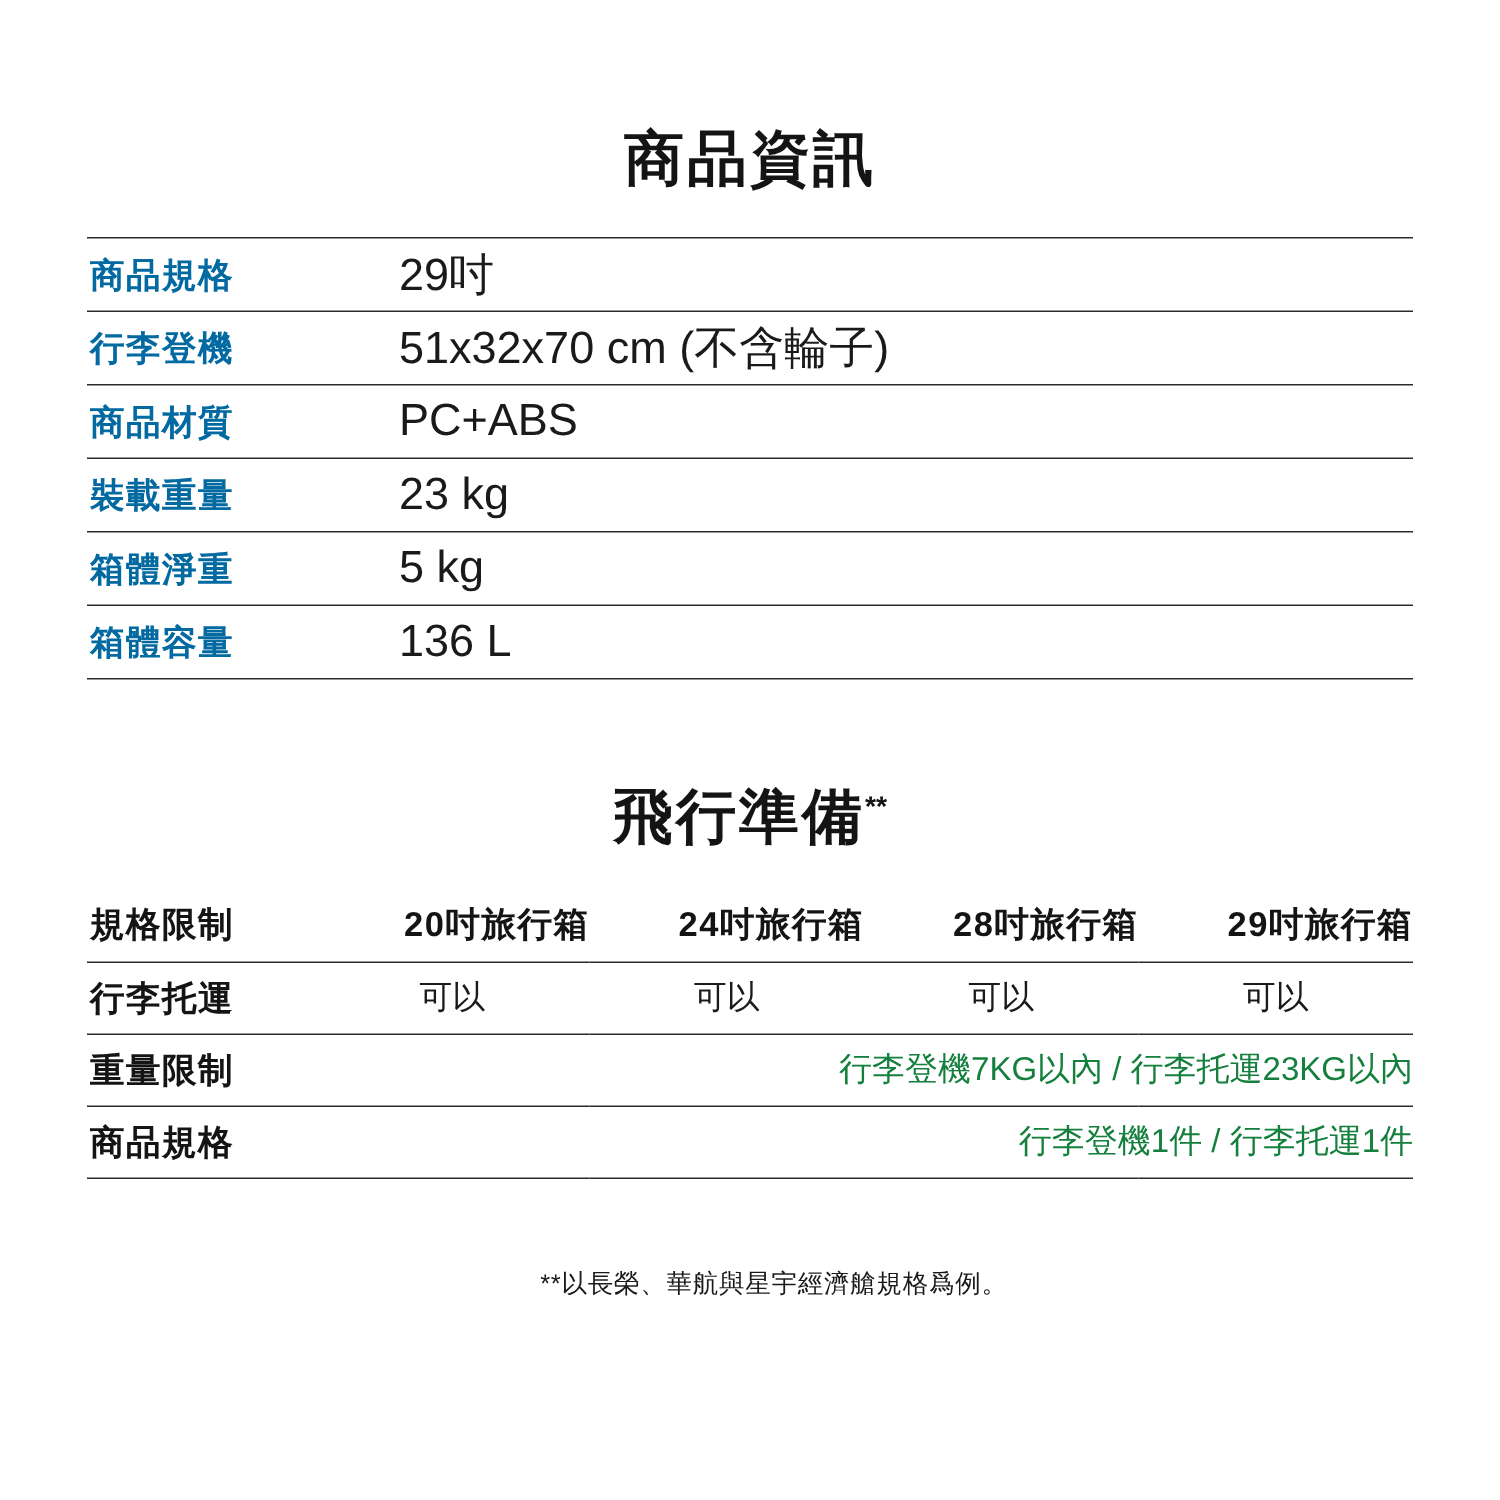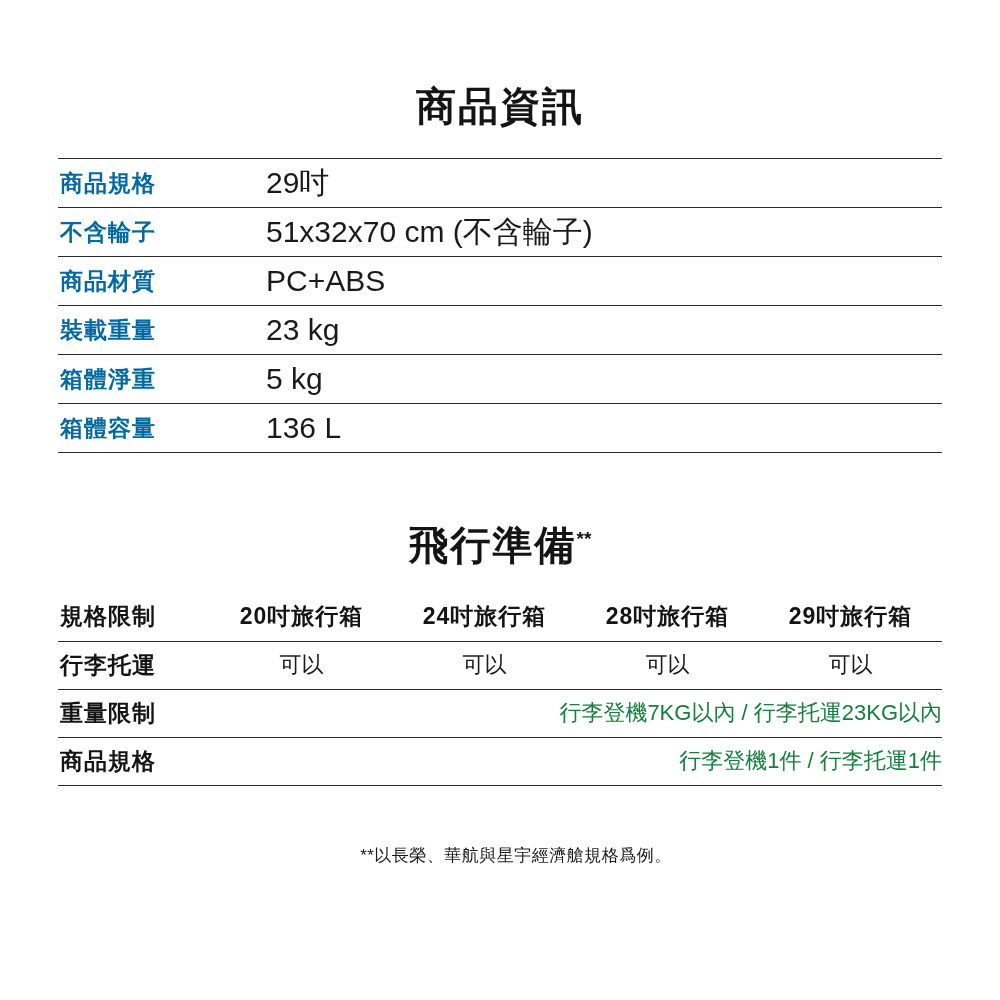--- a/index.html
+++ b/index.html
@@ -94,21 +94,21 @@
     vertical-align: middle;
     padding: 0;
     font-weight: normal;
   }
   .flight-table thead th {
     border-top: none;
     border-bottom: 1px solid #2b2b2b;
     font-size: 23px;
     font-weight: bold;
     letter-spacing: 1px;
-    text-align: center;
+    text-align: right;
     color: #141414;
   }
   .flight-table thead th.col-head-first {
     width: 150px;
     text-align: left;
     padding-left: 2px;
   }
   .flight-table tbody td.row-label {
     width: 150px;
     font-size: 23px;
@@ -146,21 +146,21 @@
 
   <div class="section-title" id="spec-title">商品資訊</div>
 
   <table class="spec-table">
     <tbody>
       <tr>
         <td class="spec-label">商品規格</td>
         <td class="spec-value">29吋</td>
       </tr>
       <tr>
-        <td class="spec-label">不含輪子</td>
+        <td class="spec-label">行李登機</td>
         <td class="spec-value">51x32x70 cm (不含輪子)</td>
       </tr>
       <tr>
         <td class="spec-label">商品材質</td>
         <td class="spec-value">PC+ABS</td>
       </tr>
       <tr>
         <td class="spec-label">裝載重量</td>
         <td class="spec-value">23 kg</td>
       </tr>

